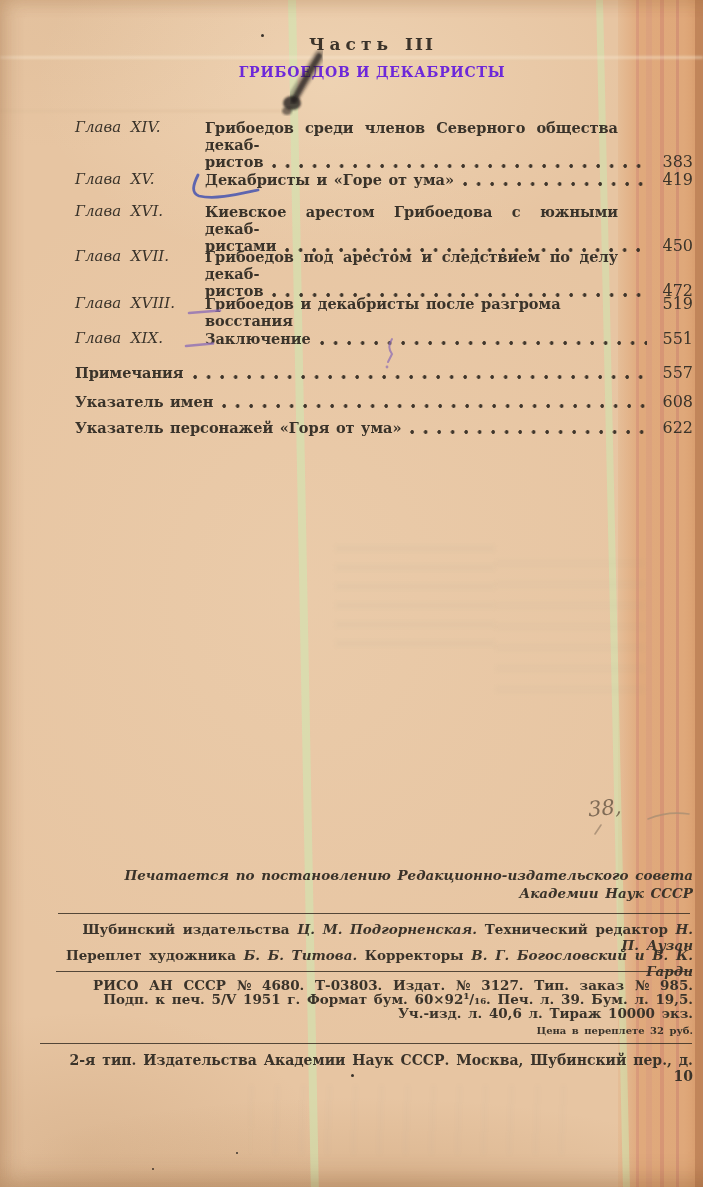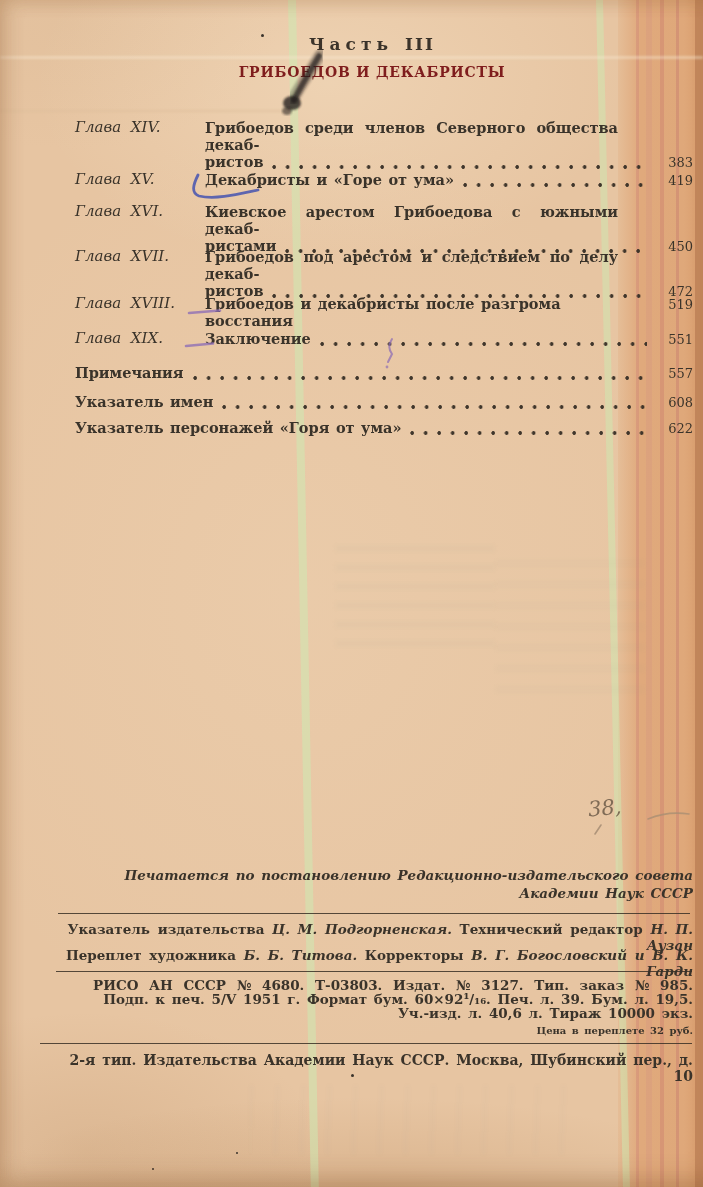--- a/index.html
+++ b/index.html
@@ -45,35 +45,35 @@
     background:repeating-linear-gradient(180deg, rgba(138,148,130,.10) 0 7px, transparent 7px 21px);}
   .gh3{left:250px;top:1085px;width:330px;height:70px;opacity:.5;
     background:repeating-linear-gradient(92deg, rgba(100,130,150,.08) 0 3px, transparent 3px 26px);}
   .speck{position:absolute;border-radius:50%;background:#3a332b;z-index:3;}
 
   
   .hdr{position:absolute;left:42px;top:0;width:660px;text-align:center;z-index:2;}
   .part{position:absolute;top:34px;left:0;width:100%;font-size:17px;font-weight:700;color:#3b332a;}
   .part .w{letter-spacing:5px;margin-right:12px;}
   .part .n{letter-spacing:2px;}
-  .subt{position:absolute;top:64px;left:0;width:100%;font-size:14px;font-weight:700;letter-spacing:.8px;line-height:16.5px;color:#7f1d1d;}
+  .subt{position:absolute;top:64px;left:0;width:100%;font-size:14px;font-weight:700;letter-spacing:.8px;line-height:16.5px;color:#6d28d9;}
 
   
   .toc{position:absolute;left:75px;top:119px;width:618px;z-index:2;font-size:14.5px;line-height:17px;}
   .entry{position:absolute;left:0;width:100%;}
   .chap{position:absolute;left:0;top:0;width:128px;font-style:italic;font-size:15px;word-spacing:5px;white-space:nowrap;}
   .body{margin-left:130px;font-weight:700;word-spacing:1.5px;}
   .bm .body{margin-left:0;}
   .t1{text-align:justify;text-align-last:justify;margin-right:75px;}
   .l2{display:flex;align-items:baseline;}
   .dots{flex:1;height:15px;margin:0 6px 0 9px;align-self:flex-end;
     background-image:radial-gradient(circle at 2.2px 11px, rgba(55,47,38,.95) 1.6px, transparent 2.1px);
     background-size:13.5px 15px;background-repeat:repeat-x;}
   .nodots .dots{background:none;}
-  .pg{width:40px;text-align:right;font-weight:400;font-size:13px;flex:none;color:#3a332a;}
+  .pg{width:40px;text-align:right;font-weight:400;font-size:16px;flex:none;color:#3a332a;}
   .e0{top:0;}   .e1{top:52px;}  .e2{top:84px;}  .e3{top:129px;}
   .e4{top:176px;}.e5{top:211px;}.b0{top:245px;}.b1{top:274px;}.b2{top:300px;}
 
   
   .col{position:absolute;left:58px;width:635px;z-index:2;text-align:right;color:#3a332a;}
   .approval{top:866px;font-style:italic;font-weight:700;font-size:13.5px;line-height:18px;word-spacing:2px;}
   .edline{font-size:13.5px;font-weight:700;word-spacing:3px;}
   .edline .nm{font-style:italic;}
   .ed1{top:921px;} .ed2{top:947px;}
   .rule{position:absolute;height:1px;background:rgba(58,48,38,.85);z-index:2;}
@@ -231,21 +231,21 @@
   <div class="pencil-note">38,</div>
 
   <div class="col approval">
     <div>Печатается по постановлению Редакционно-издательского совета</div>
     <div>Академии Наук СССР</div>
   </div>
 
   <div class="rule r1"></div>
 
   <div class="col edline ed1">
-    <span>Указатель издательства</span>
+    <span>Шубинский издательства</span>
     <span class="nm">Ц. М. Подгорненская.</span>
     <span>Технический редактор</span>
     <span class="nm">Н. П. Аузан</span>
   </div>
 
   <div class="col edline ed2">
     <span>Переплет художника</span>
     <span class="nm">Б. Б. Титова.</span>
     <span>Корректоры</span>
     <span class="nm">В. Г. Богословский и В. К. Гарди</span>

